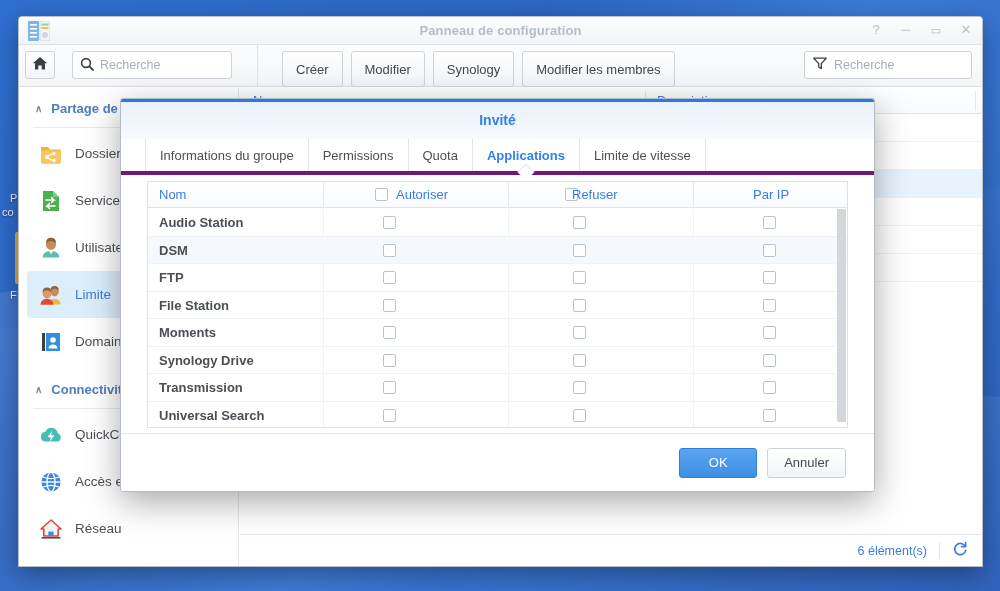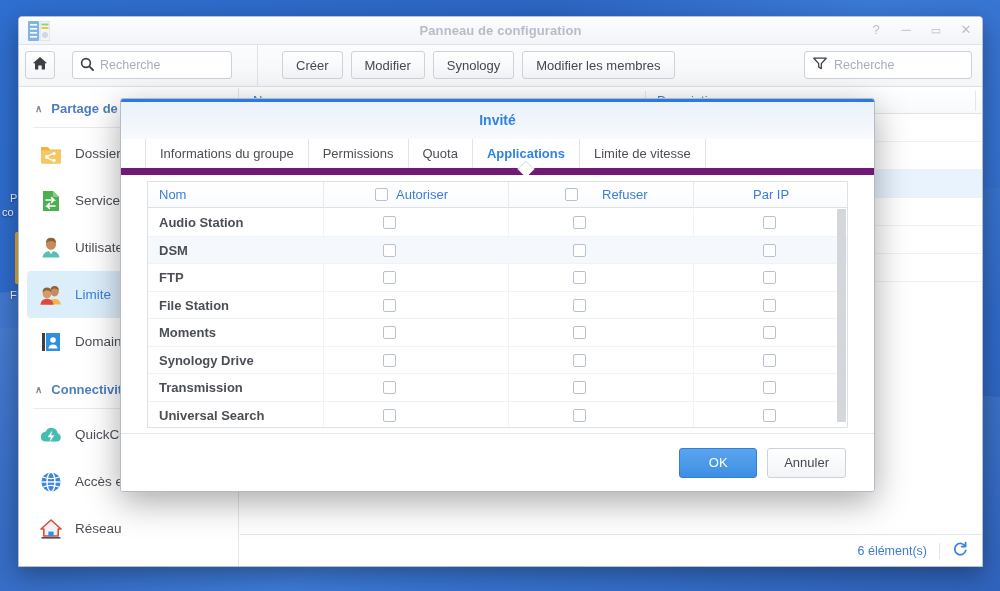--- a/index.html
+++ b/index.html
@@ -77,21 +77,21 @@
   .tb-search input {
     border: 0; outline: 0; font-size: 12.5px; color: #555; width: 118px;
     font-family: "Liberation Sans", sans-serif; background: transparent;
   }
   .tb-search input::placeholder { color: #a9aeb6; }
   .tb-sep { position: absolute; left: 238px; top: 0; width: 1px; height: 42px; background: #dfe3e8; }
   .btnrow { position: absolute; left: 263px; top: 6px; display: flex; gap: 8px; }
   .tbtn {
     background: linear-gradient(to bottom,#ffffff,#f1f3f6);
     border: 1px solid #cdd3db; border-radius: 3px;
-    height: 28px; padding: 0 13px; font-size: 13px; color: #44474d;
+    height: 36px; padding: 0 13px; font-size: 13px; color: #44474d;
     display: flex; align-items: center; font-family: "Liberation Sans", sans-serif;
   }
   .tb-rsearch {
     position: absolute; right: 10px; top: 6px; width: 168px; height: 28px;
     background: #fff; border: 1px solid #ccd2da; border-radius: 3px;
     display: flex; align-items: center; padding-left: 8px; gap: 7px;
   }
   .tb-rsearch input {
     border: 0; outline: 0; font-size: 12.5px; color: #555; width: 125px;
     font-family: "Liberation Sans", sans-serif; background: transparent;
@@ -152,21 +152,21 @@
     height: 37px; position: relative;
     background: linear-gradient(to bottom,#eaf1fa 0%, #f8fafd 100%);
   }
   #dlg-title span {
     position: absolute; left: 0; right: 0; top: 10px; text-align: center;
     font-size: 14px; font-weight: bold; color: #2f82e8;
   }
   #dlg-tabs {
     height: 36px; display: flex; align-items: stretch;
     padding-left: 24px; position: relative;
-    border-bottom: 7px solid #701a75; background: #fff;
+    border-bottom: 4px solid #701a75; background: #fff;
   }
   .dtab {
     display: flex; align-items: center; padding: 0 14px;
     font-size: 13px; color: #4b4f55; position: relative;
     border-left: 1px solid #e1e5ea;
   }
   .dtab:last-child { border-right: 1px solid #e1e5ea; }
   .dtab.active { color: #2f82e8; font-weight: bold; }
   .dtab.active::after {
     content: ""; position: absolute; left: 50%; bottom: -7px;
@@ -476,21 +476,21 @@
   <div id="dlg-content">
     <div id="apps-table">
 
       <div id="apps-head">
         <div class="ah" style="left:11px;">Nom</div>
         <div class="ahdiv" style="left:175px;"></div>
         <span class="cbx" style="position:absolute;left:227px;top:6px;"></span>
         <div class="ah" style="left:248px;">Autoriser</div>
         <div class="ahdiv" style="left:360px;"></div>
         <span class="cbx" style="position:absolute;left:417px;top:6px;"></span>
-        <div class="ah" style="left:454px;">Refuser</div>
+        <div class="ah" style="left:424px;">Refuser</div>
         <div class="ahdiv" style="left:545px;"></div>
         <div class="ah" style="left:605px;">Par IP</div>
 
       </div>
 
       <div style="position:absolute;left:0;right:0;top:27px;bottom:0;overflow:hidden;font-weight:bold;">
         <div class="vdiv" style="left:175px;"></div>
         <div class="vdiv" style="left:360px;"></div>
         <div class="vdiv" style="left:545px;"></div>
 

